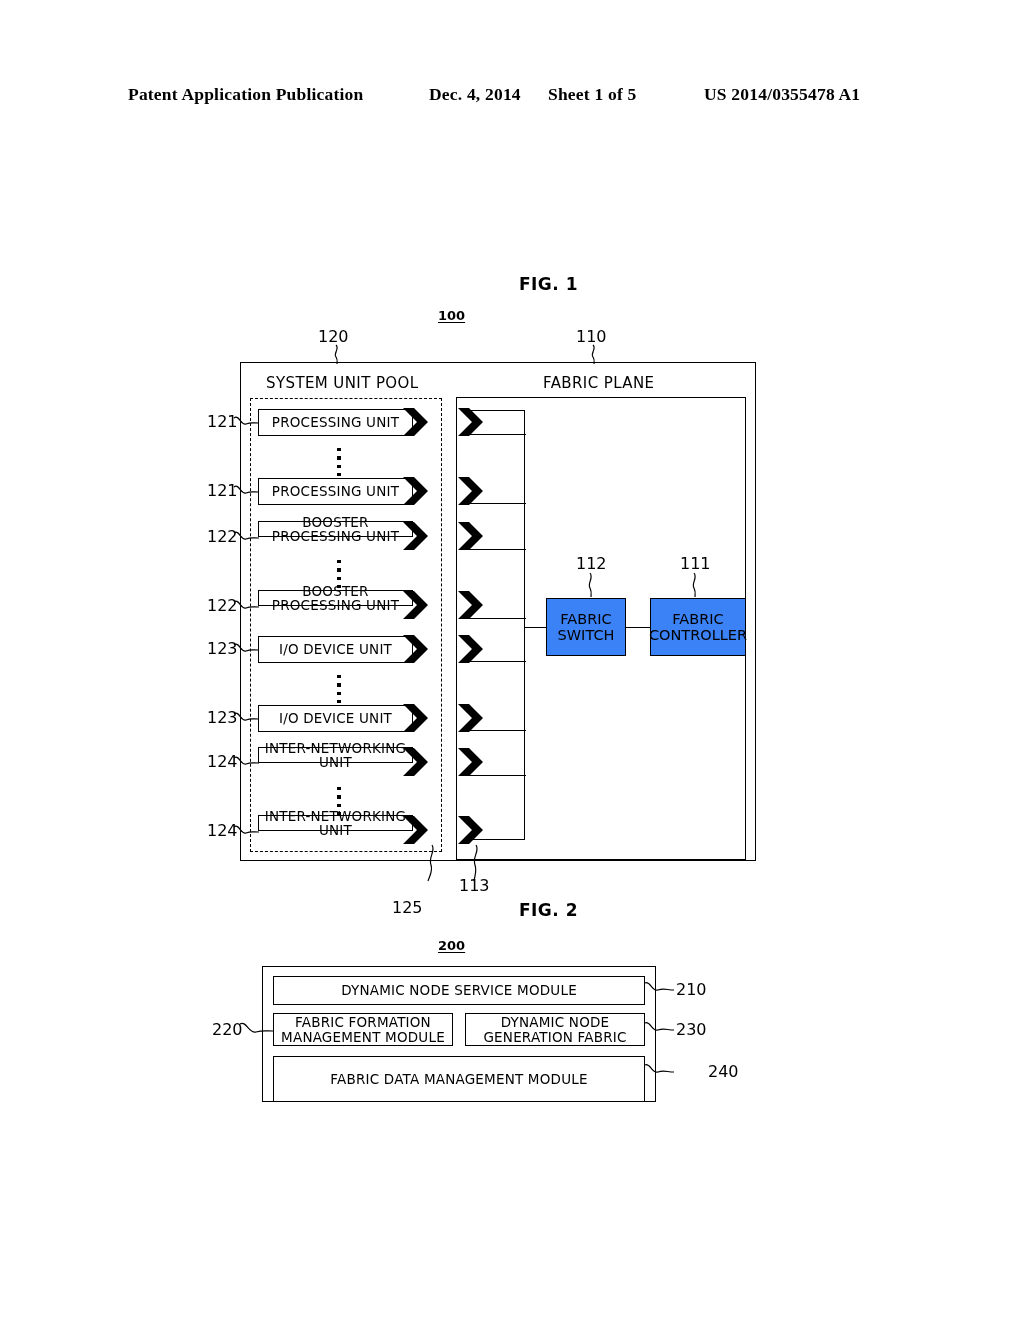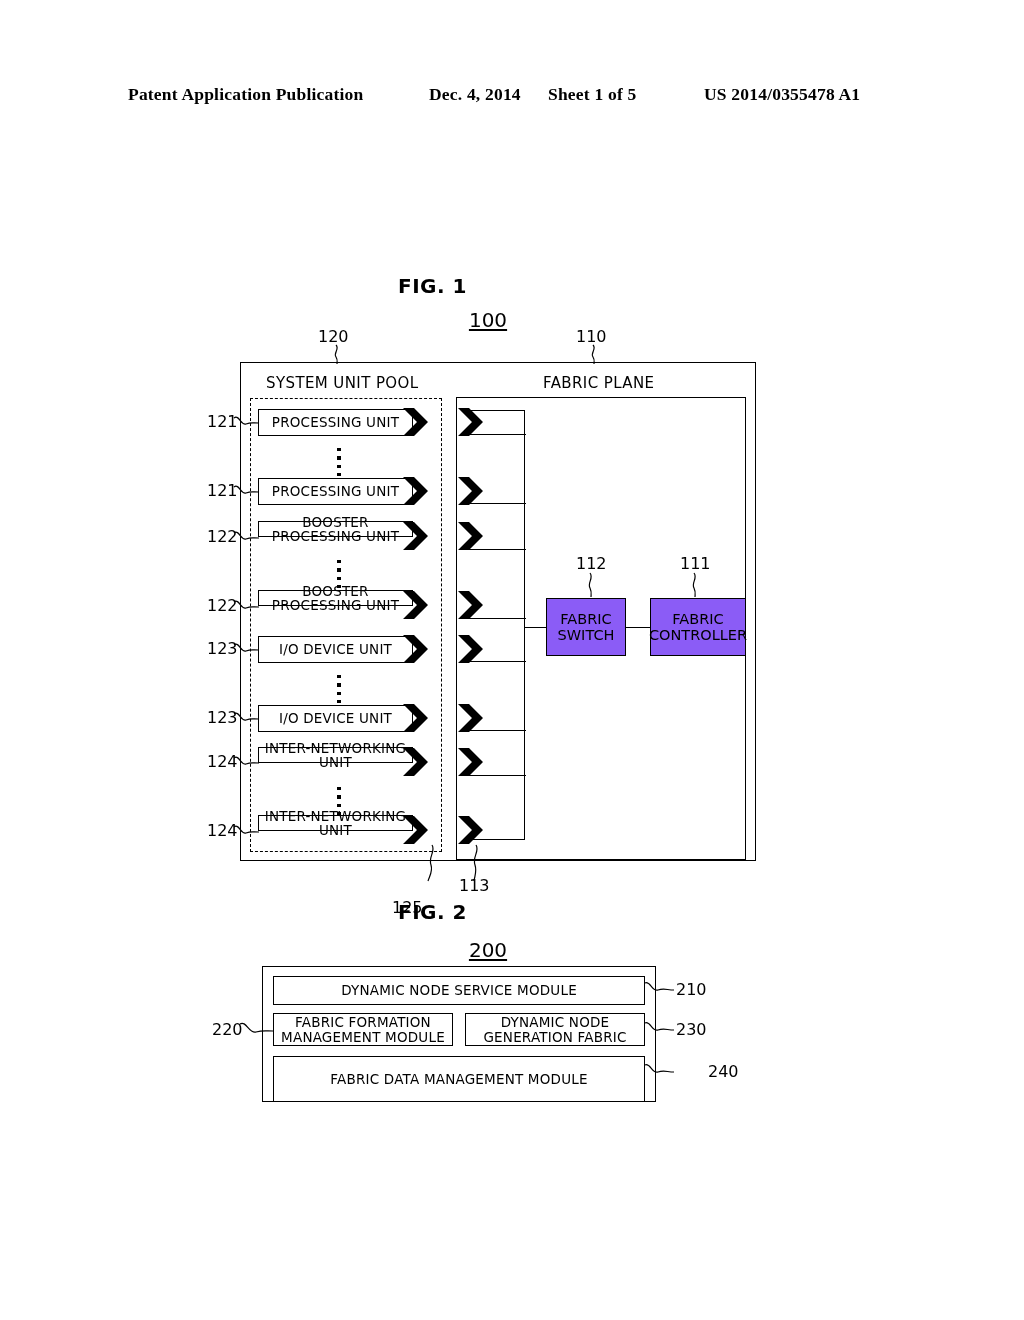--- a/index.html
+++ b/index.html
@@ -32,31 +32,31 @@
   #page-header .h-pub   { position: absolute; left: 0px;   top: 0; }
   #page-header .h-date  { position: absolute; left: 301px; top: 0; }
   #page-header .h-sheet { position: absolute; left: 420px; top: 0; }
   #page-header .h-num   { position: absolute; left: 576px; top: 0; }
 
   
   .fig-title {
     position: absolute;
     font-family: "DejaVu Sans", sans-serif;
     font-weight: bold;
-    font-size: 20px;
+    font-size: 17px;
     letter-spacing: 0.5px;
-    text-align: left;
+    text-align: right;
   }
   .fig-ref {
     position: absolute;
     font-family: "DejaVu Sans", sans-serif;
-    font-size: 20px;
-    text-align: center;
+    font-size: 13px;
     text-decoration: underline;
     text-underline-offset: 2px;
+    font-weight: bold;
   }
 
   
   .callout {
     position: absolute;
     font-family: "DejaVu Sans", sans-serif;
     font-size: 16px;
     white-space: nowrap;
     line-height: 1;
   }
@@ -192,21 +192,21 @@
     width: 26px;
     height: 0;
     border-top: 1.3px solid #000;
     z-index: 2;
   }
 
   .fbox {
     position: absolute;
     border: 1.5px solid #000;
     box-sizing: border-box;
-    background: #8b5cf6;
+    background: #3b82f6;
     display: flex;
     align-items: center;
     justify-content: center;
     text-align: center;
     font-family: "DejaVu Sans", sans-serif;
     font-size: 14.5px;
     line-height: 1.12;
     z-index: 7;
   }
   #fabric-switch     { left: 546px; top: 598px; width: 80px; height: 58px; }

